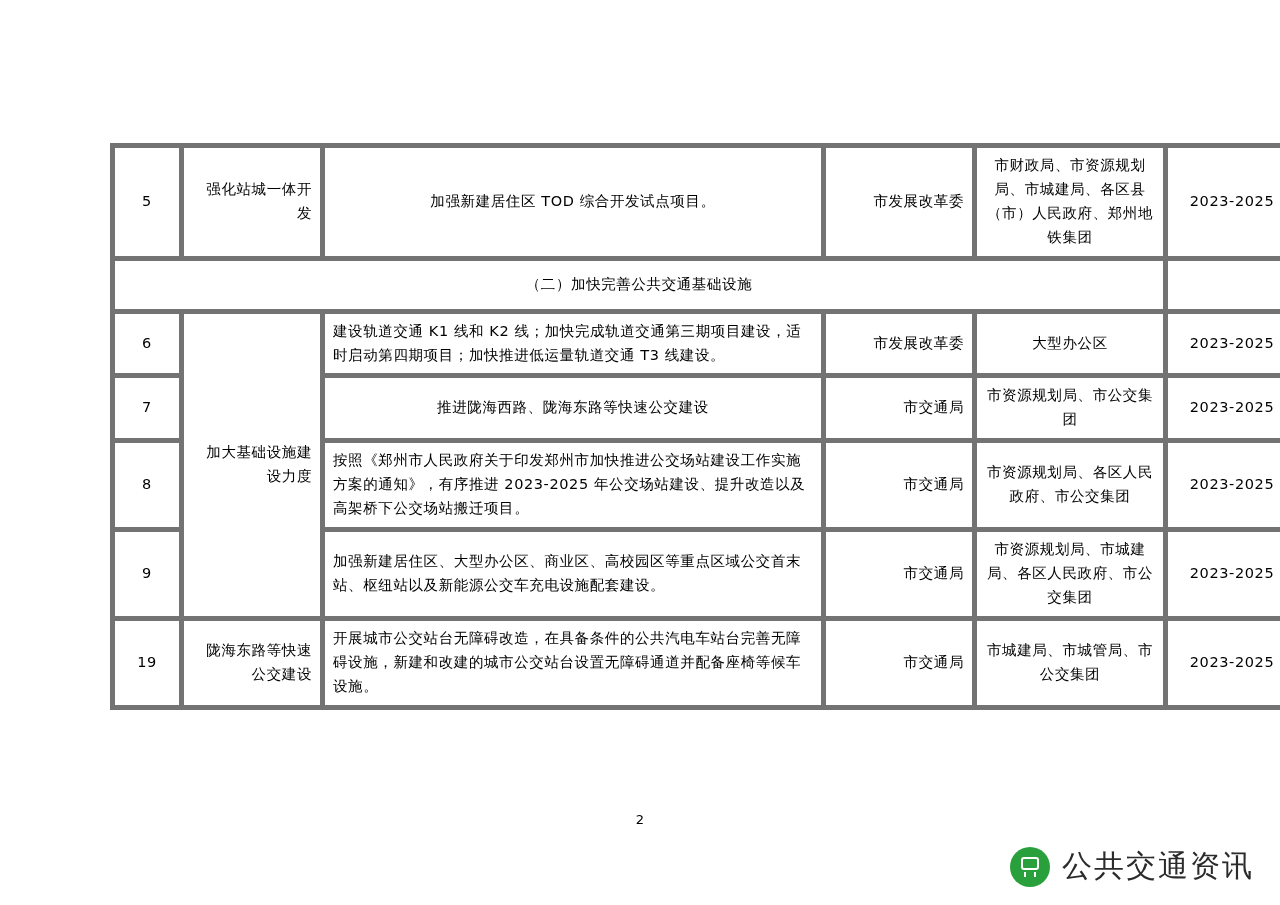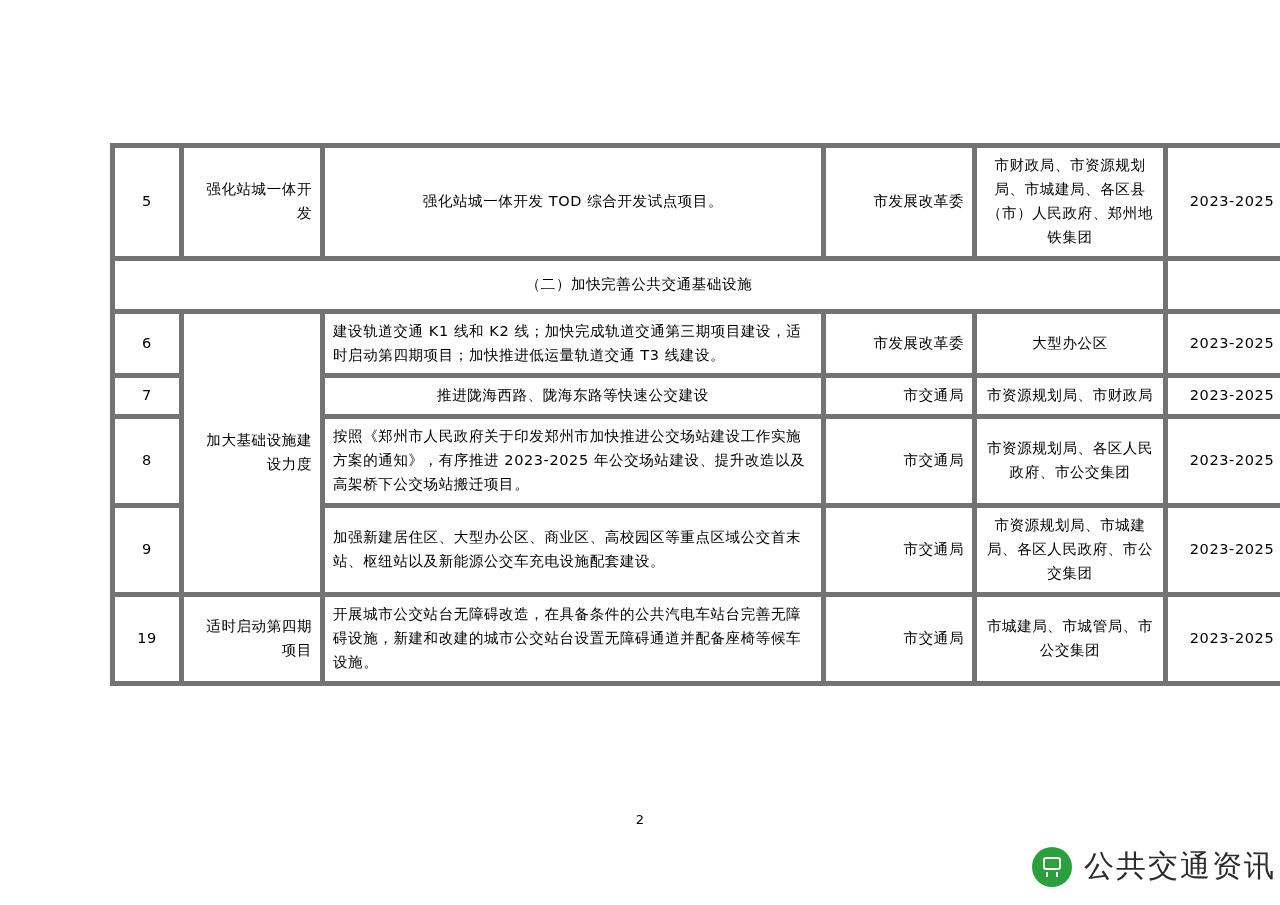--- a/index.html
+++ b/index.html
@@ -53,21 +53,21 @@
     position: absolute;
     left: 0;
     top: 812px;
     width: 1280px;
     text-align: center;
     font-size: 13px;
     color: #000;
   }
   .watermark {
     position: absolute;
-    right: 4px;
+    right: 26px;
     bottom: 18px;
     display: flex;
     align-items: center;
     gap: 12px;
   }
   .wm-badge {
     width: 40px;
     height: 40px;
     border-radius: 50%;
     background: #29a03c;
@@ -107,21 +107,21 @@
 <body>
 
 <div class="page">
 
   <table class="doc-table">
     <tbody>
 
       <tr>
         <td class="c-no">5</td>
         <td class="c-theme">强化站城一体开发</td>
-        <td class="c-task task-center">强化站城一体开发 TOD 综合开发试点项目。</td>
+        <td class="c-task task-center">加强新建居住区 TOD 综合开发试点项目。</td>
         <td class="c-dept">市发展改革委</td>
         <td class="c-units">市财政局、市资源规划局、市城建局、各区县（市）人民政府、郑州地铁集团</td>
         <td class="c-years">2023-2025</td>
       </tr>
 
       <tr class="section-row">
         <td colspan="5">（二）加快完善公共交通基础设施</td>
         <td></td>
       </tr>
 
@@ -131,21 +131,21 @@
         <td class="c-task">建设轨道交通 K1 线和 K2 线；加快完成轨道交通第三期项目建设，适时启动第四期项目；加快推进低运量轨道交通 T3 线建设。</td>
         <td class="c-dept">市发展改革委</td>
         <td class="c-units">大型办公区</td>
         <td class="c-years">2023-2025</td>
       </tr>
 
       <tr>
         <td class="c-no">7</td>
         <td class="c-task task-center">推进陇海西路、陇海东路等快速公交建设</td>
         <td class="c-dept">市交通局</td>
-        <td class="c-units">市资源规划局、市财政局</td>
+        <td class="c-units">市资源规划局、市公交集团</td>
         <td class="c-years">2023-2025</td>
       </tr>
 
       <tr>
         <td class="c-no">8</td>
         <td class="c-task">按照《郑州市人民政府关于印发郑州市加快推进公交场站建设工作实施方案的通知》，有序推进 2023-2025 年公交场站建设、提升改造以及高架桥下公交场站搬迁项目。</td>
         <td class="c-dept">市交通局</td>
         <td class="c-units">市资源规划局、各区人民政府、市公交集团</td>
         <td class="c-years">2023-2025</td>
       </tr>
@@ -153,21 +153,21 @@
       <tr>
         <td class="c-no">9</td>
         <td class="c-task">加强新建居住区、大型办公区、商业区、高校园区等重点区域公交首末站、枢纽站以及新能源公交车充电设施配套建设。</td>
         <td class="c-dept">市交通局</td>
         <td class="c-units">市资源规划局、市城建局、各区人民政府、市公交集团</td>
         <td class="c-years">2023-2025</td>
       </tr>
 
       <tr>
         <td class="c-no">19</td>
-        <td class="c-theme">适时启动第四期项目</td>
+        <td class="c-theme">陇海东路等快速公交建设</td>
         <td class="c-task">开展城市公交站台无障碍改造，在具备条件的公共汽电车站台完善无障碍设施，新建和改建的城市公交站台设置无障碍通道并配备座椅等候车设施。</td>
         <td class="c-dept">市交通局</td>
         <td class="c-units">市城建局、市城管局、市公交集团</td>
         <td class="c-years">2023-2025</td>
       </tr>
     </tbody>
   </table>
 
   <div class="page-number">2</div>
 

